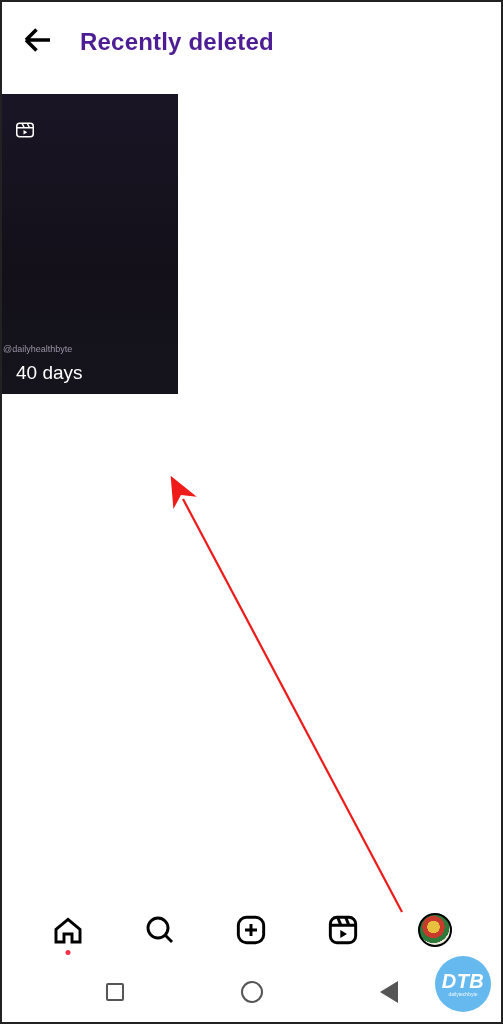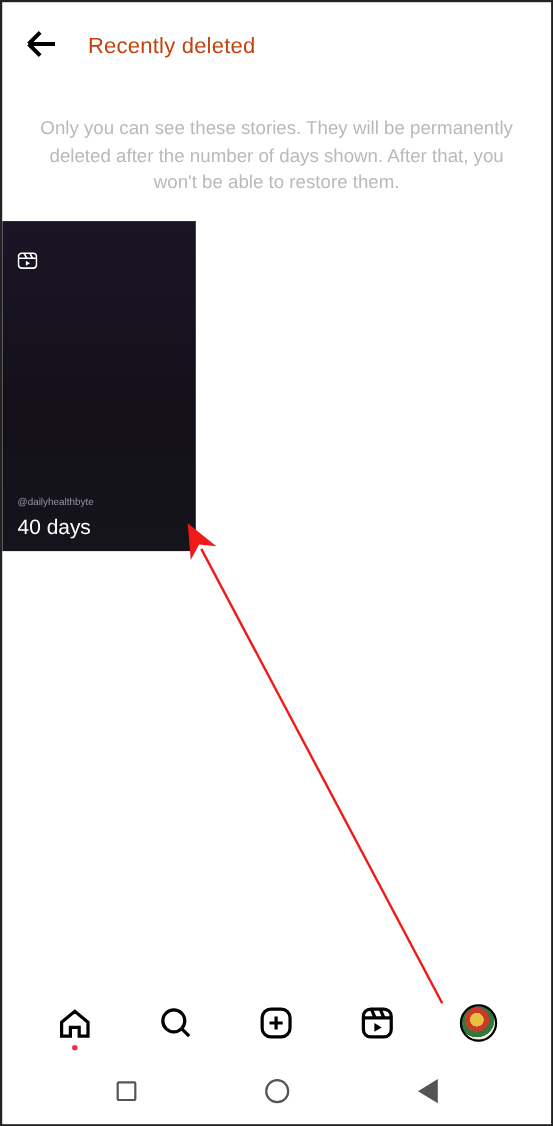--- a/index.html
+++ b/index.html
@@ -2,36 +2,36 @@
 <html><head>
 <meta charset="utf-8">
 <style>
   * { box-sizing: border-box; margin: 0; padding: 0; }
   html, body { width: 503px; height: 1024px; font-family: -apple-system, Helvetica, Arial, sans-serif; background: #fff; }
   .frame { width: 503px; height: 1024px; border: 2px solid #222; position: relative; overflow: hidden; background:#fff; }
 
   
   .header { display: flex; align-items: center; padding: 20px 18px 10px 18px; gap: 24px; }
   .back-icon svg { width: 36px; height: 36px; stroke: #000; stroke-width: 2.4; fill: none; }
-  .title { font-size: 20px; font-weight: 400; color: #c2410c; letter-spacing: 0.2px; }
+  .title { font-size: 24px; font-weight: 700; color: #4c1d95; letter-spacing: 0.2px; }
 
   
   .desc { color: #b9b9b9; font-size: 17px; text-align: center; line-height: 1.45; padding: 32px 30px 0 30px; }
 
   
   .grid { padding-top: 22px; display: flex; }
   .thumb {
     width: 176px; height: 300px;
     background: linear-gradient(180deg, #1a1525 0%, #131019 60%, #15141c 100%);
     position: relative;
     color: #fff;
   }
   .reel-icon { position: absolute; top: 28px; left: 14px; }
   .reel-icon svg { width: 18px; height: 16px; }
-  .handle { position: absolute; bottom: 40px; left: 14px; font-size: 9px; color: #9a94a5; }
+  .handle { position: absolute; bottom: 40px; left: 1px; font-size: 9px; color: #9a94a5; }
   .days { position: absolute; bottom: 10px; left: 14px; font-size: 19px; font-weight: 500; color: #fff; }
 
   
   .arrow-layer { position: absolute; inset: 0; pointer-events: none; }
 
   
   .tabbar { position: absolute; left: 0; right: 0; bottom: 60px; height: 64px; display: flex; align-items: center; justify-content: space-around; padding: 0 20px; }
   .tab-icon { width: 34px; height: 34px; display:flex; align-items:center; justify-content:center; }
   .tab-icon svg { width: 32px; height: 32px; stroke: #000; stroke-width: 2.2; fill: none; }
   .tab-home { position: relative; }
@@ -56,21 +56,20 @@
 
   <div class="header">
     <div class="back-icon">
       <svg viewBox="0 0 24 24">
           <path d="M20 12H4M4 12l7-7M4 12l7 7"></path>
         </svg>
     </div>
     <div class="title">Recently deleted</div>
   </div>
 
-  <div class="desc">Only you can see these stories. They will be permanently deleted after the number of days shown. After that, you won't be able to restore them.</div>
 
   <div class="grid">
     <div class="thumb">
       <div class="reel-icon">
         <svg viewBox="0 0 24 20">
           <rect x="1" y="1" width="22" height="18" rx="4" fill="none" stroke="#fff" stroke-width="2"></rect>
           <path d="M1 7h22M8 1l3 6M15 1l3 6" stroke="#fff" stroke-width="2"></path>
           <path d="M10 10l5 3-5 3z" fill="#fff"></path>
         </svg>
       </div>
@@ -118,14 +117,18 @@
       <div class="avatar"></div>
     </div>
   </div>
 
   <div class="sysnav">
     <div class="sq"></div>
     <div class="circ"></div>
     <div class="tri"></div>
   </div>
 
+  <div class="watermark">
+    <div class="big">DTB</div>
+    <div class="small">dailytechbyte</div>
+  </div>
 
 </div>
 
 </body></html>

